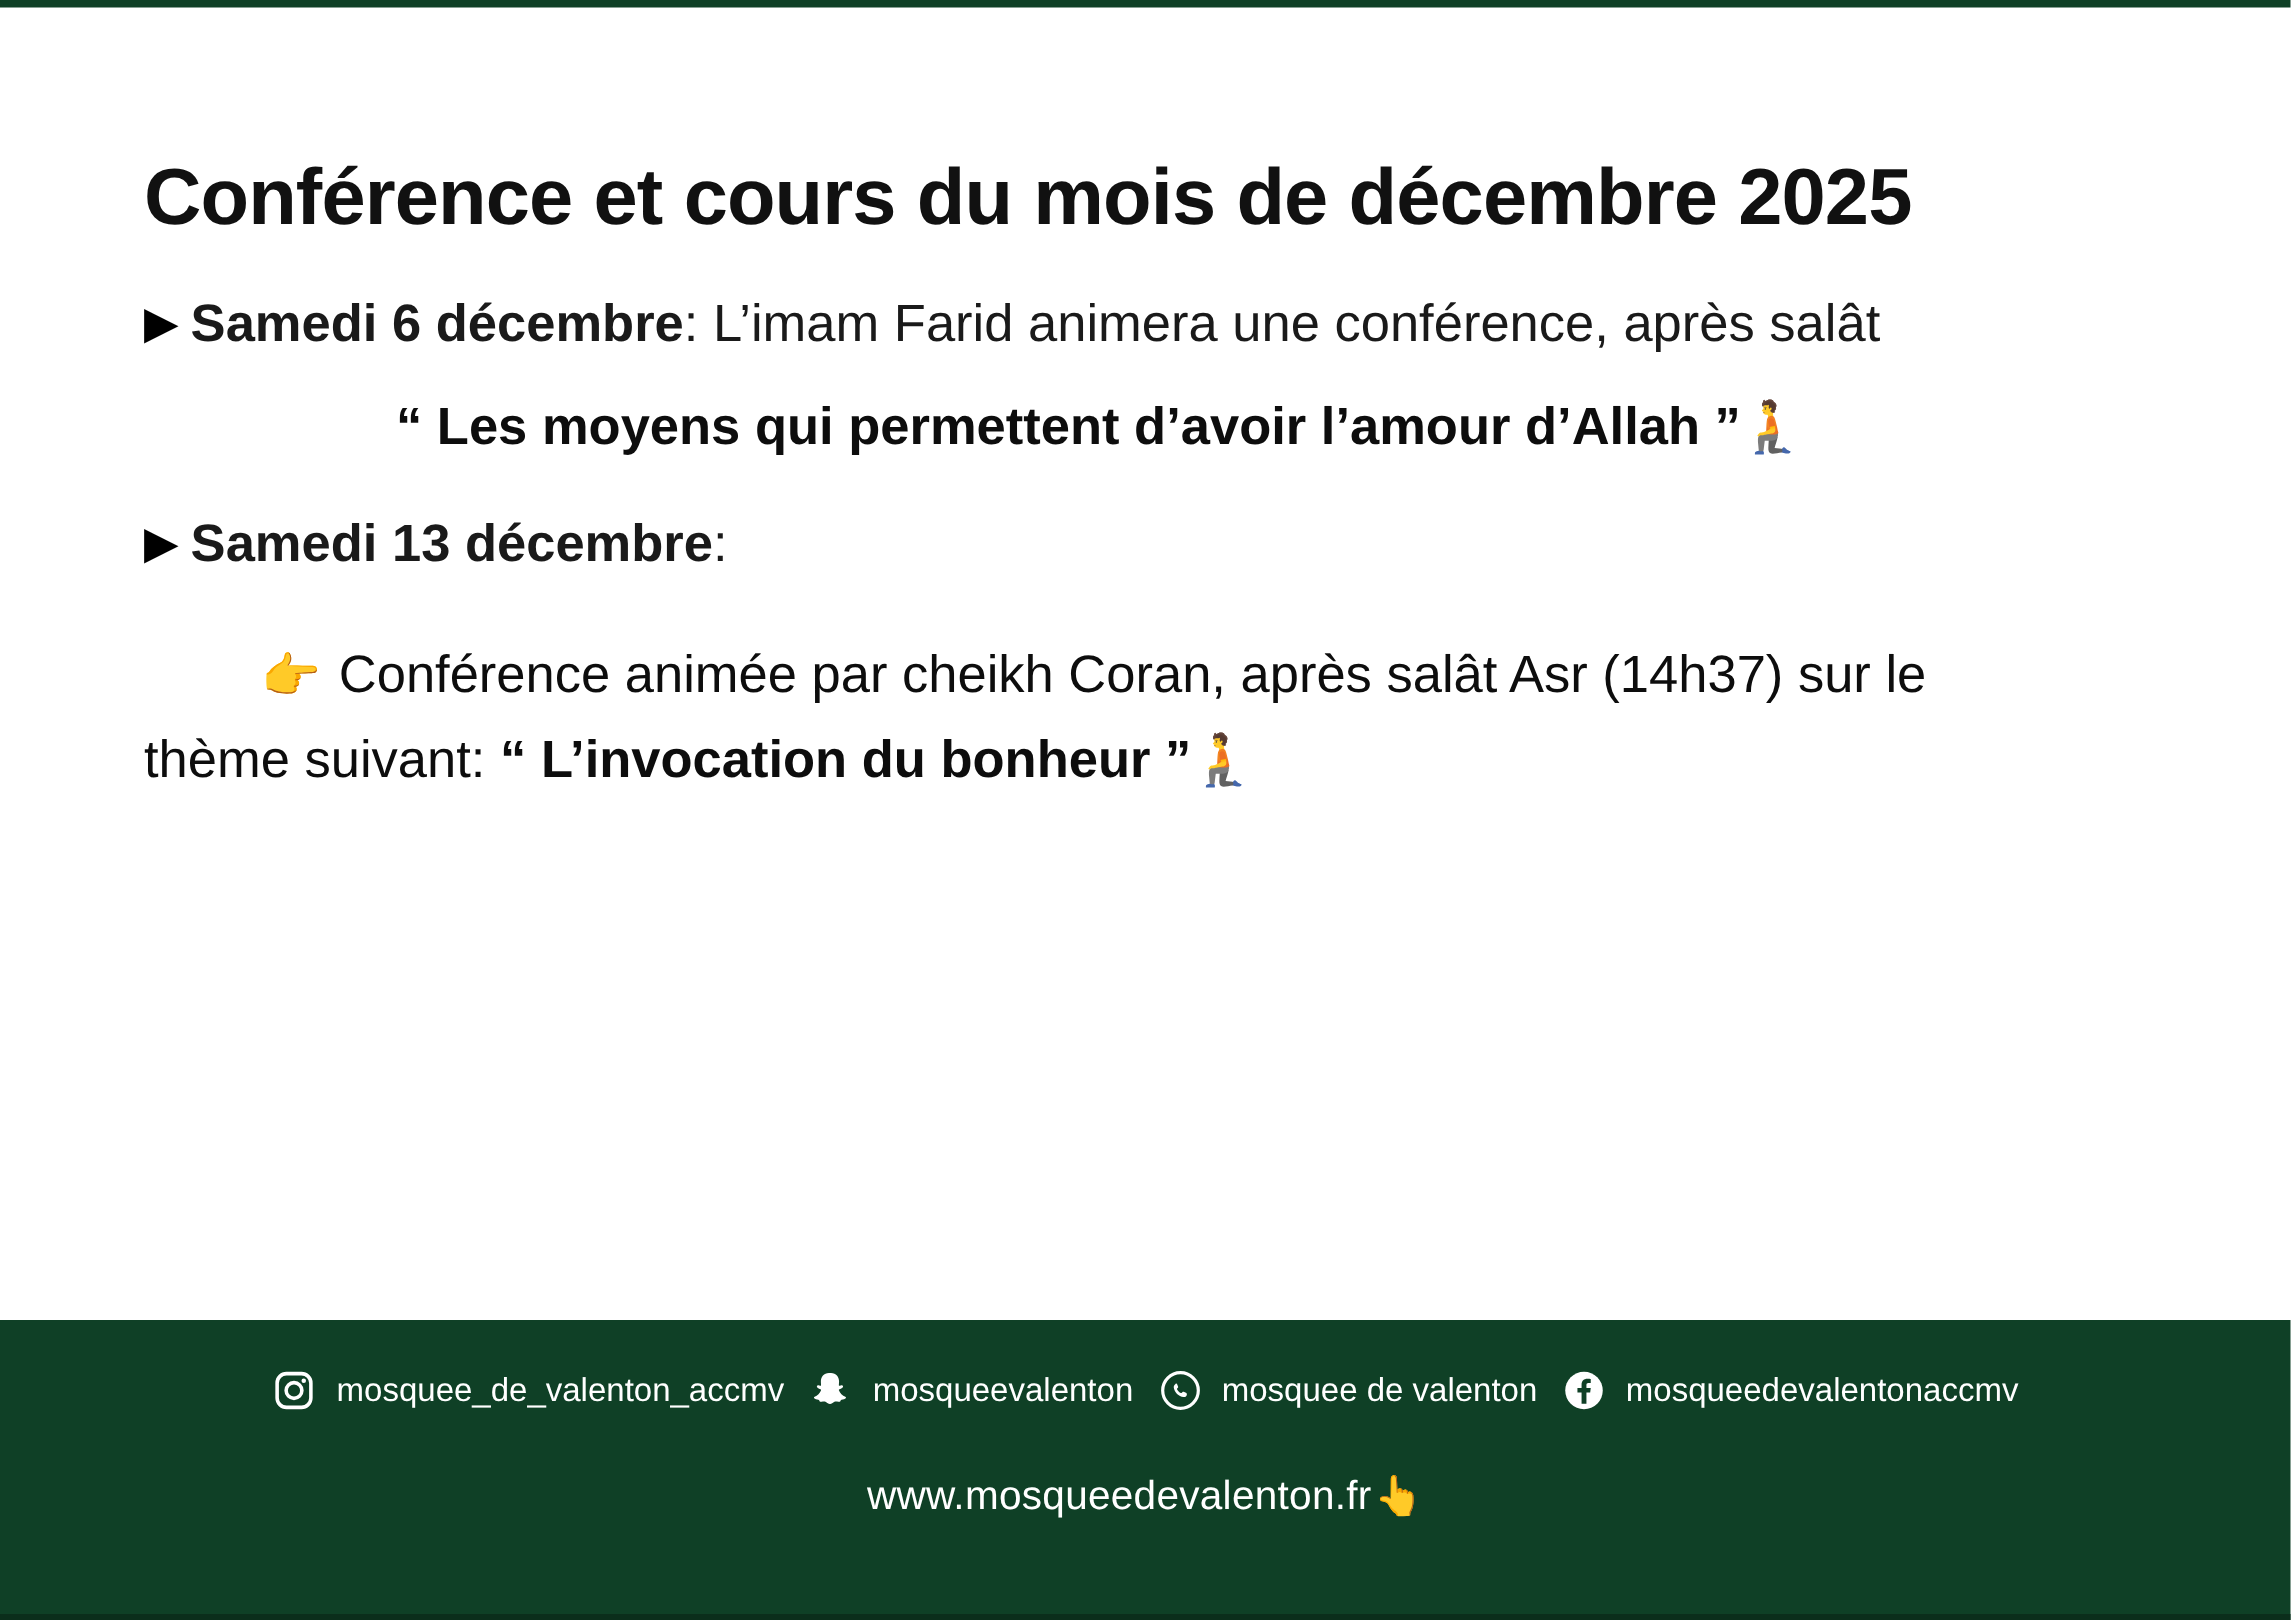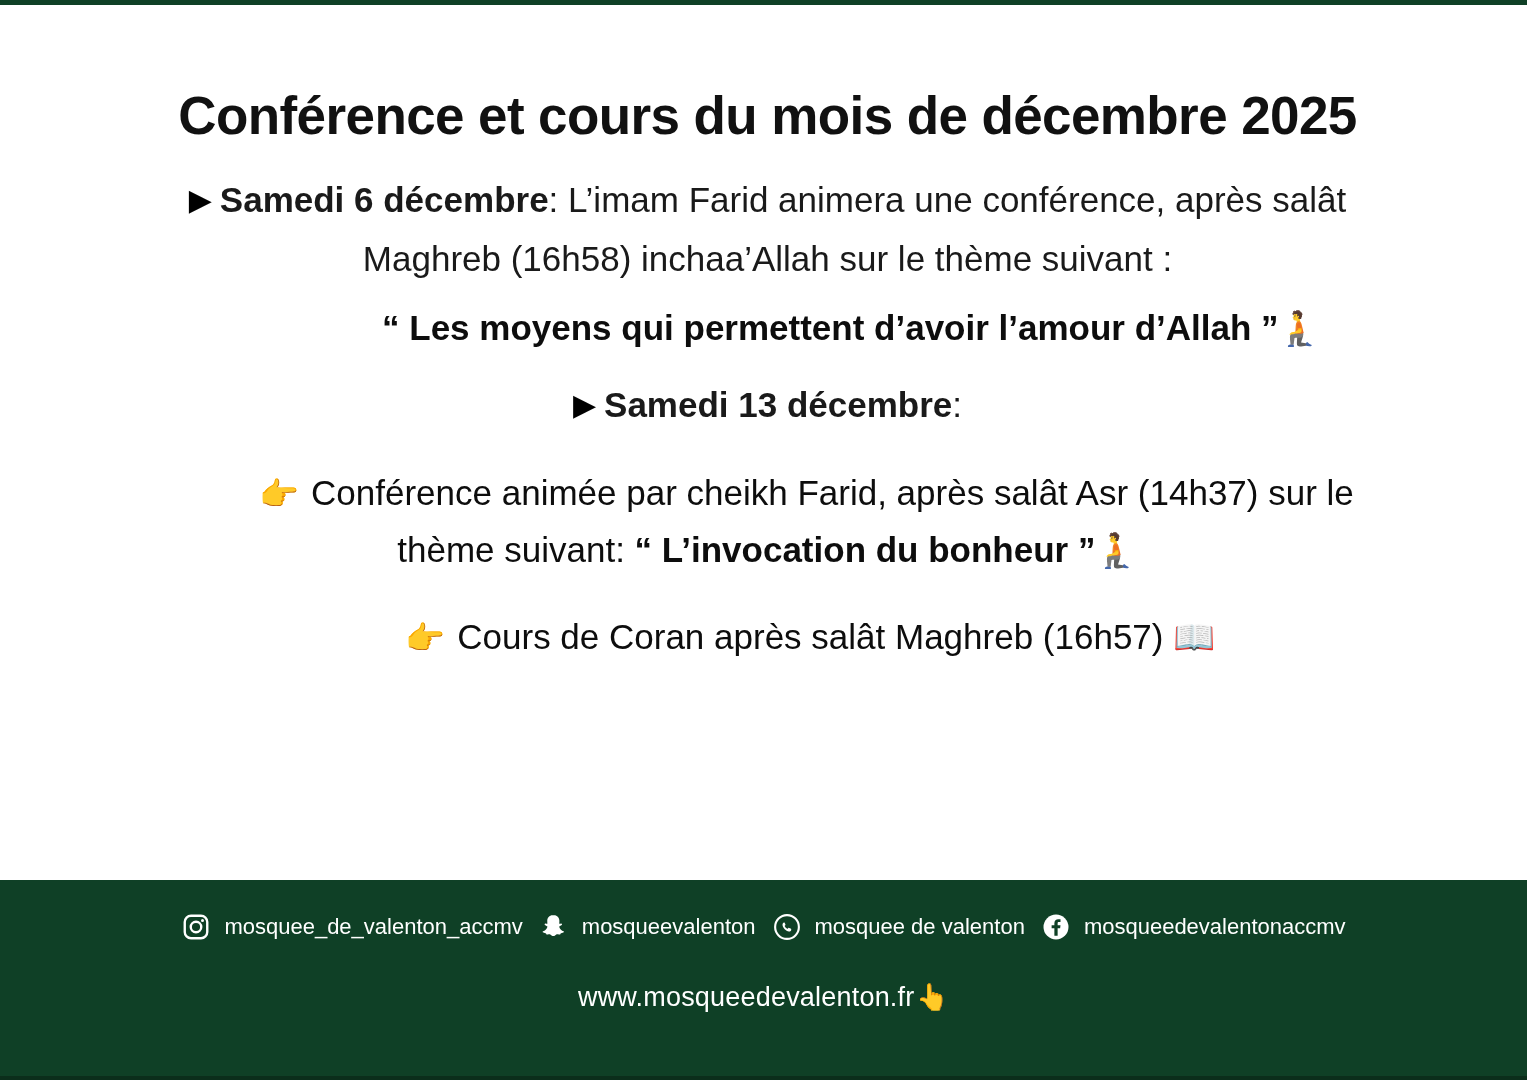--- a/index.html
+++ b/index.html
@@ -24,26 +24,25 @@
   }
   .top-rule {
     position: absolute;
     left: 0; top: 0;
     width: 1527px;
     height: 5px;
     background: #0f4026;
   }
   .content {
     position: absolute;
-    left: 0; top: 0;
+    left: 0; top: 16px;
     width: 1527px;
     height: 880px;
     box-sizing: border-box;
     padding: 86px 88px 0 96px;
-    text-align: center;
   }
   h1.title {
     margin: 0 0 0 0;
     font-size: 53px;
     line-height: 1.12;
     font-weight: bold;
     letter-spacing: -0.6px;
     color: #111111;
     white-space: nowrap;
   }
@@ -164,40 +163,35 @@
 <div class="poster">
 
   <div class="top-rule"></div>
 
   <div class="content">
 
     <h1 class="title">Conférence et cours du mois de décembre 2025</h1>
 
     <div class="block">
       <span class="tri">▶</span><span class="bold">Samedi 6 décembre</span><span>: L’imam Farid animera une conférence, après salât</span><br>
-      <span>Maghreb (16h58) inchaa’Allah sur le thème suivant :</span>
     </div>
     <div class="quote-line">
       <span>“ Les moyens qui permettent d’avoir l’amour d’Allah ”</span><span class="emoji">🧎</span>
     </div>
 
     <div class="block">
       <span class="tri">▶</span><span class="bold">Samedi 13 décembre</span><span>:</span>
     </div>
 
     <div class="sub-item">
-      <span class="indent-1"></span><span class="hand">👉</span><span>Conférence animée par cheikh Farid, après salât Asr (14h37) sur le</span><br>
+      <span class="indent-1"></span><span class="hand">👉</span><span>Conférence animée par cheikh Coran, après salât Asr (14h37) sur le</span><br>
       <span>thème    suivant:</span>
       <span class="bold">“ L’invocation du bonheur ”</span><span class="emoji">🧎</span>
     </div>
 
-    <div class="sub-item">
-      <span class="indent-2"></span><span class="hand">👉</span><span>Cours de Coran après salât Maghreb (16h57)</span>
-      <span class="emoji">📖</span>
-    </div>
 
 
   </div>
 
   <div class="footer">
 
     <div class="socials">
 
       <div class="social">
         <span class="ic">

